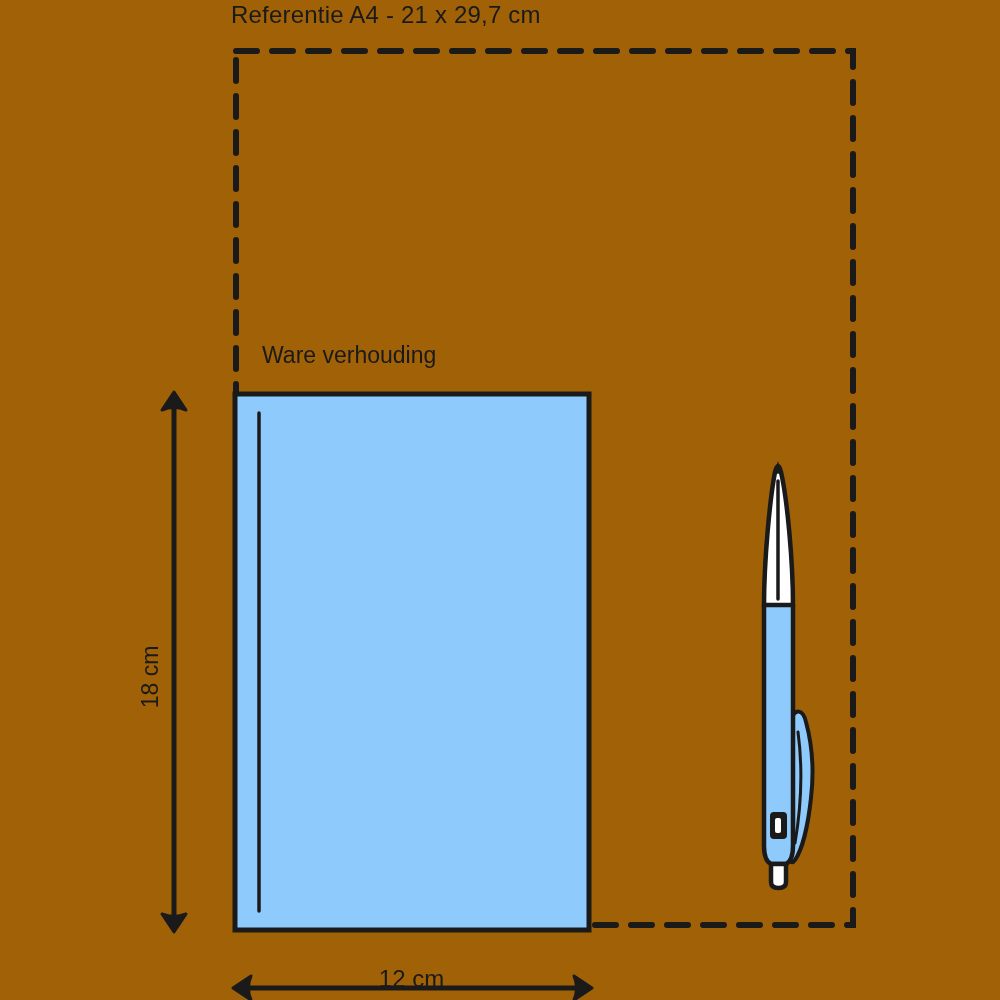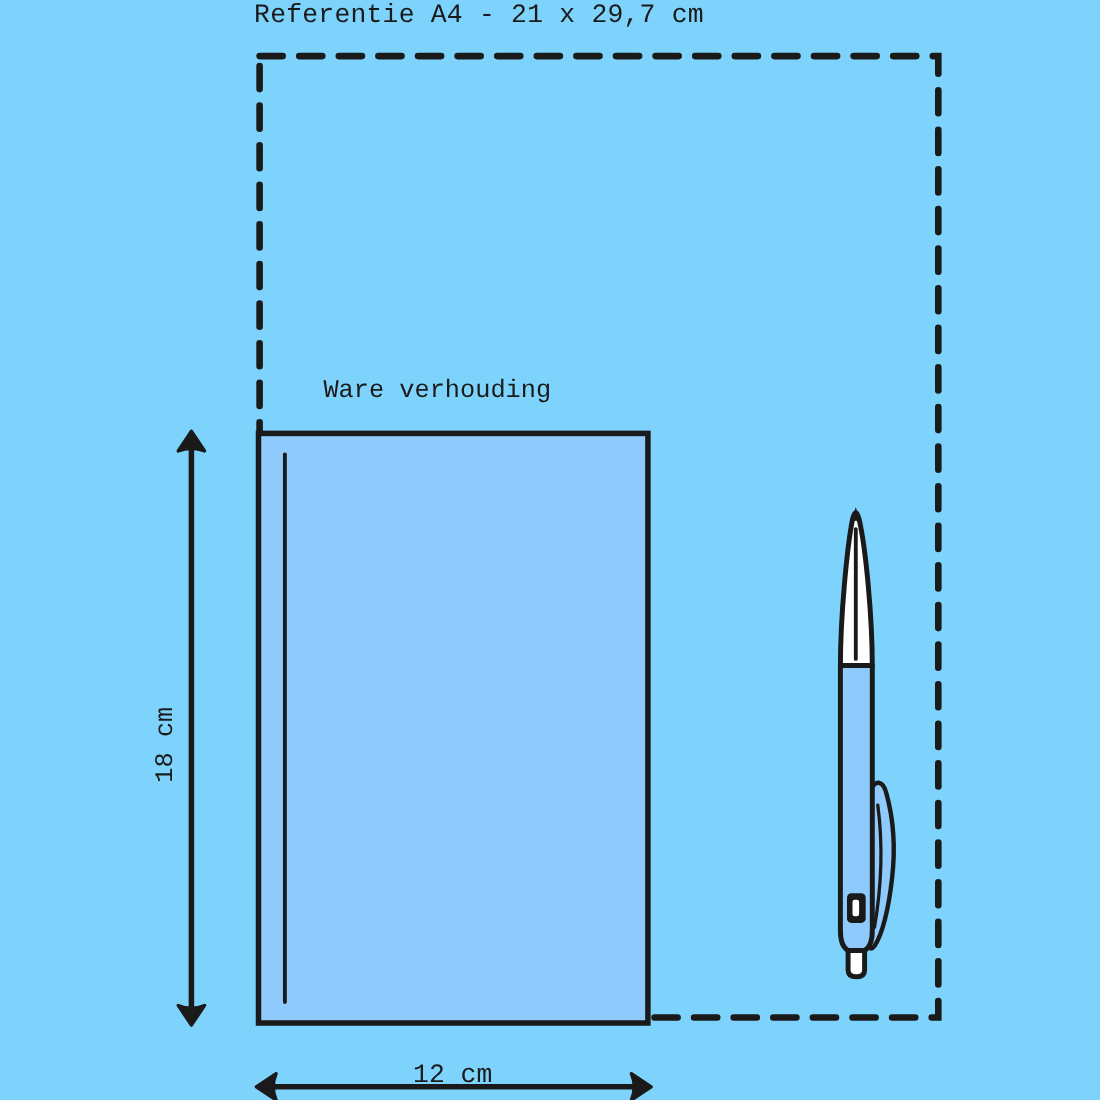--- a/index.html
+++ b/index.html
@@ -1,26 +1,26 @@
 <!DOCTYPE html>
 <html><head>
 <meta charset="utf-8">
 <style>
   html,body{margin:0;padding:0;background:#ffffff;}
   .canvas{
     position:relative;
     width:1000px;height:1000px;
-    background:#7dd3fc;
-    font-family:Liberation Mono, monospace;
+    background:#a16207;
+    font-family:Liberation Sans, sans-serif;
     color:#1a1a1a;
     overflow:hidden;
   }
   .lbl{position:absolute;white-space:nowrap;}
   .title{left:231px;top:1px;font-size:24px;letter-spacing:0.2px;}
-  .scale-label{left:262px;top:342px;font-size:23px;margin-left:32px;}
+  .scale-label{left:262px;top:342px;font-size:23px;}
   .height-label{
     left:150px;top:677px;
     transform:translate(-50%,-50%) rotate(-90deg);
     font-size:23px;
   }
   .width-label{
     left:233px;top:965px;width:357px;
     text-align:center;font-size:24px;
   }
   svg{position:absolute;left:0;top:0;}

